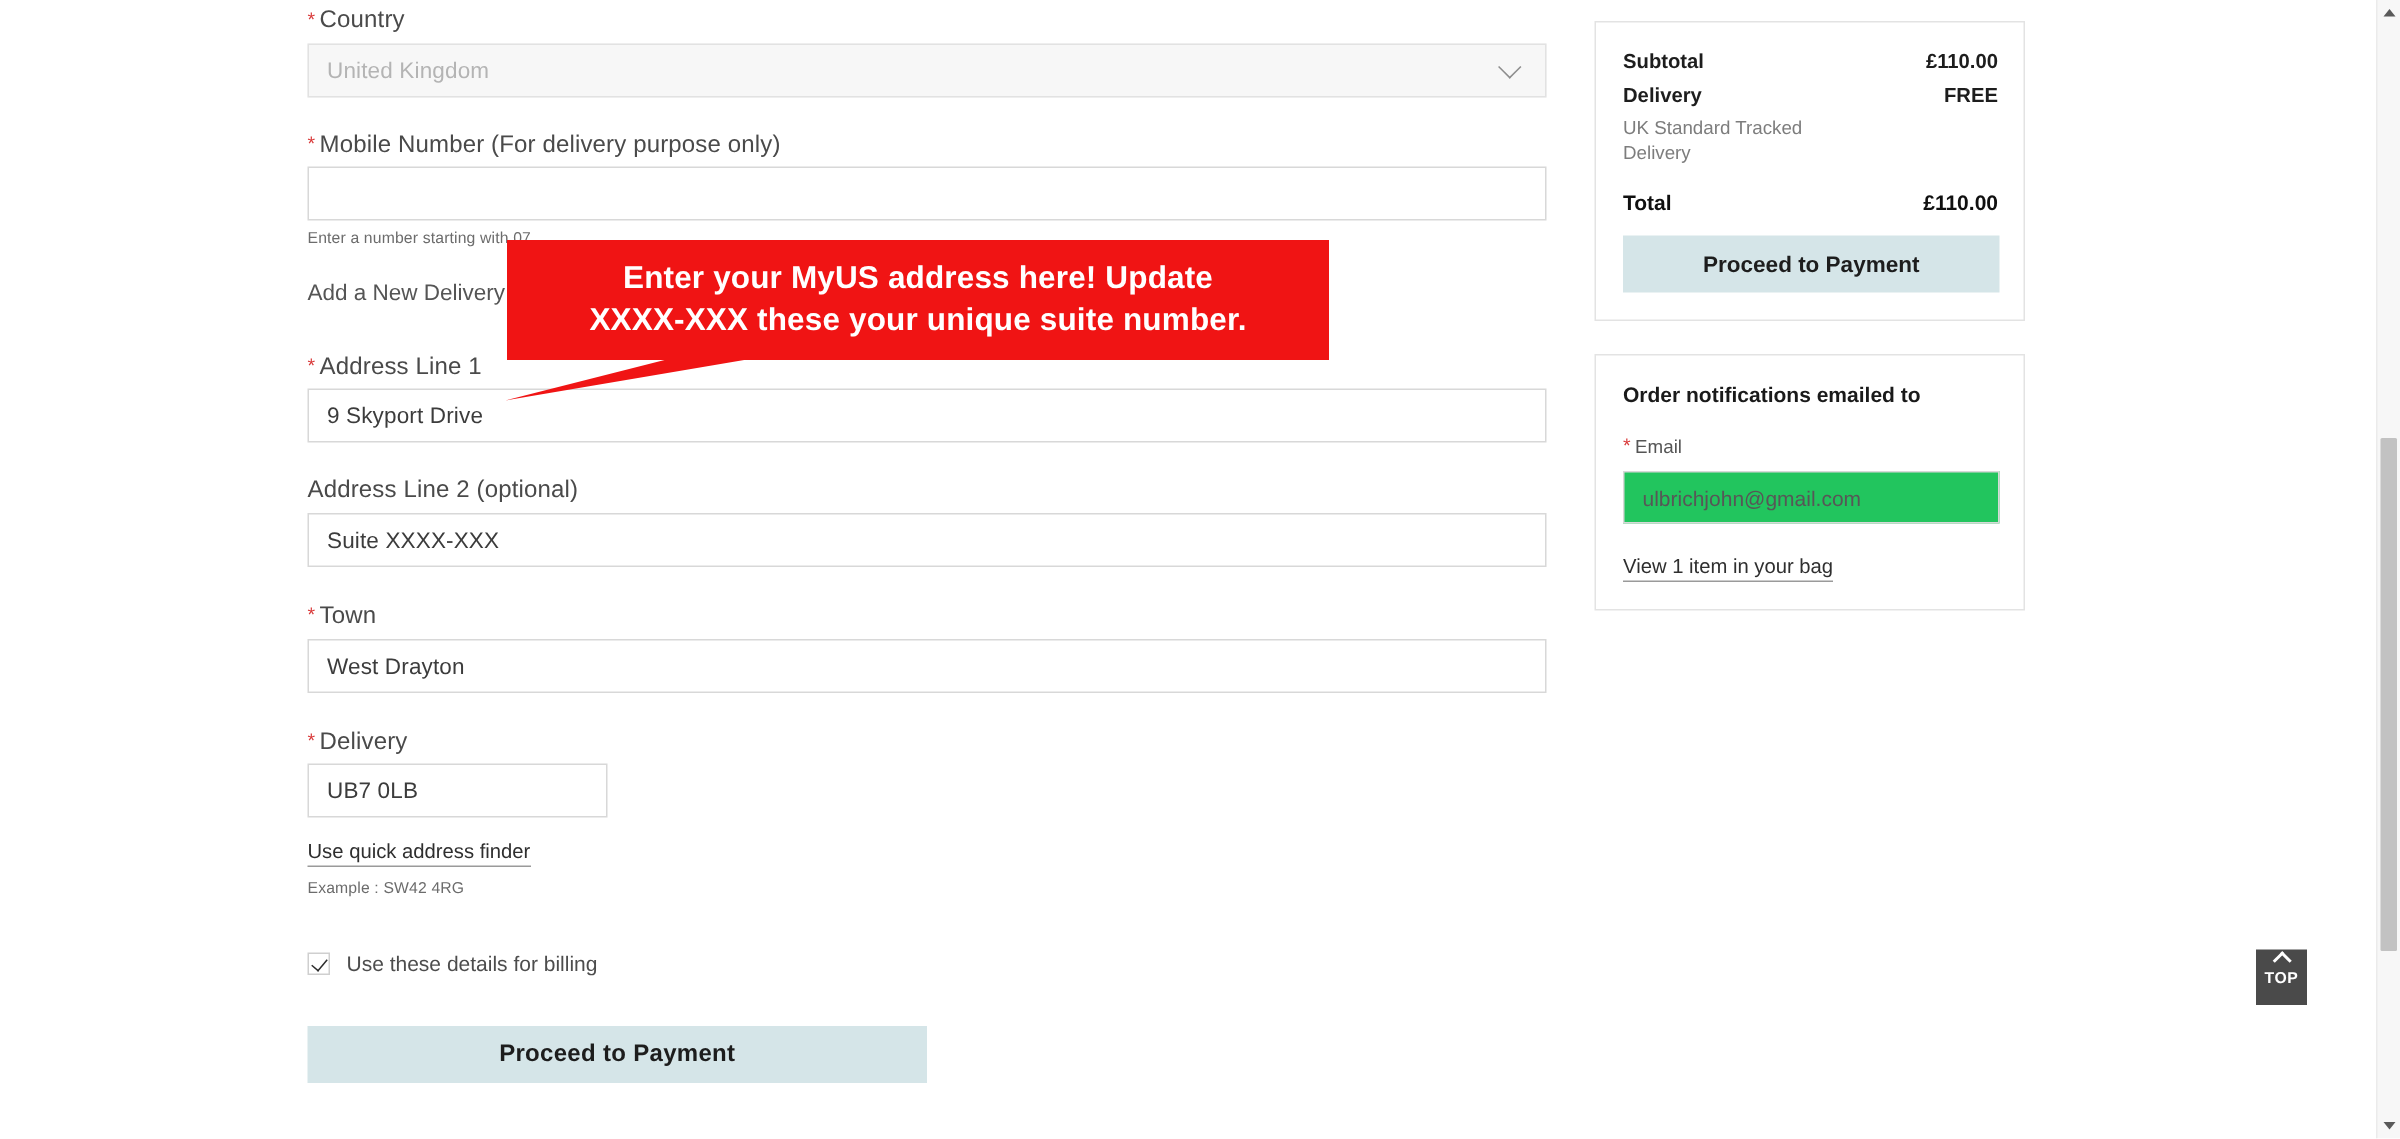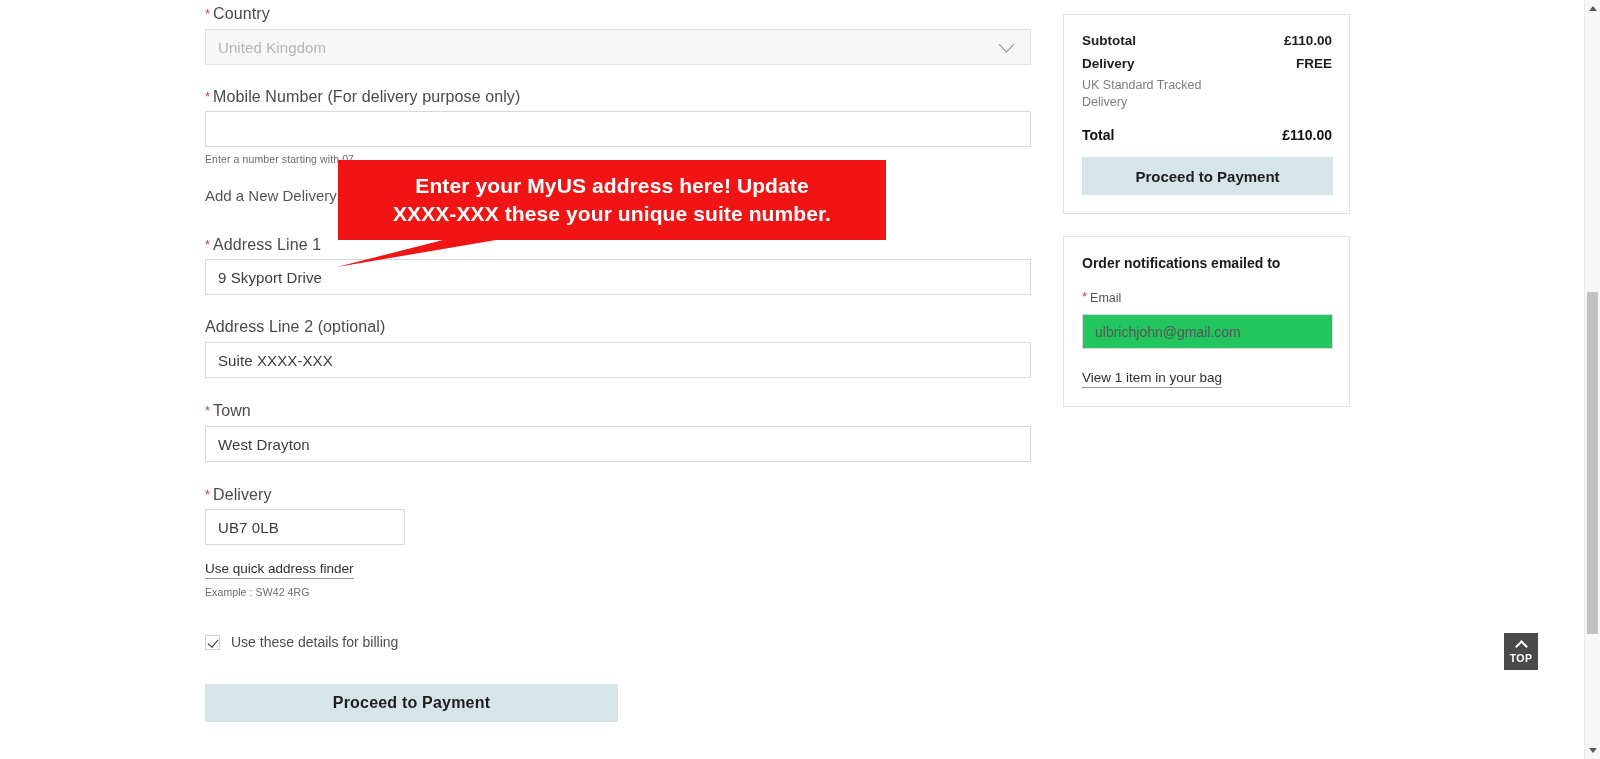--- a/index.html
+++ b/index.html
@@ -248,21 +248,21 @@
     position: absolute;
     left: 1504px;
     top: 633px;
     width: 34px;
     height: 37px;
     background: #4a4a4a;
     color: #fff;
     display: flex;
     flex-direction: column;
     align-items: center;
-    justify-content: center;
+    justify-content: flex-start;
     cursor: pointer;
     z-index: 50;
   }
   .top-chev {
     width: 9px; height: 9px;
     border-left: 2px solid #fff;
     border-top: 2px solid #fff;
     transform: rotate(45deg);
     margin-bottom: 1px;
     margin-top: 3px;

